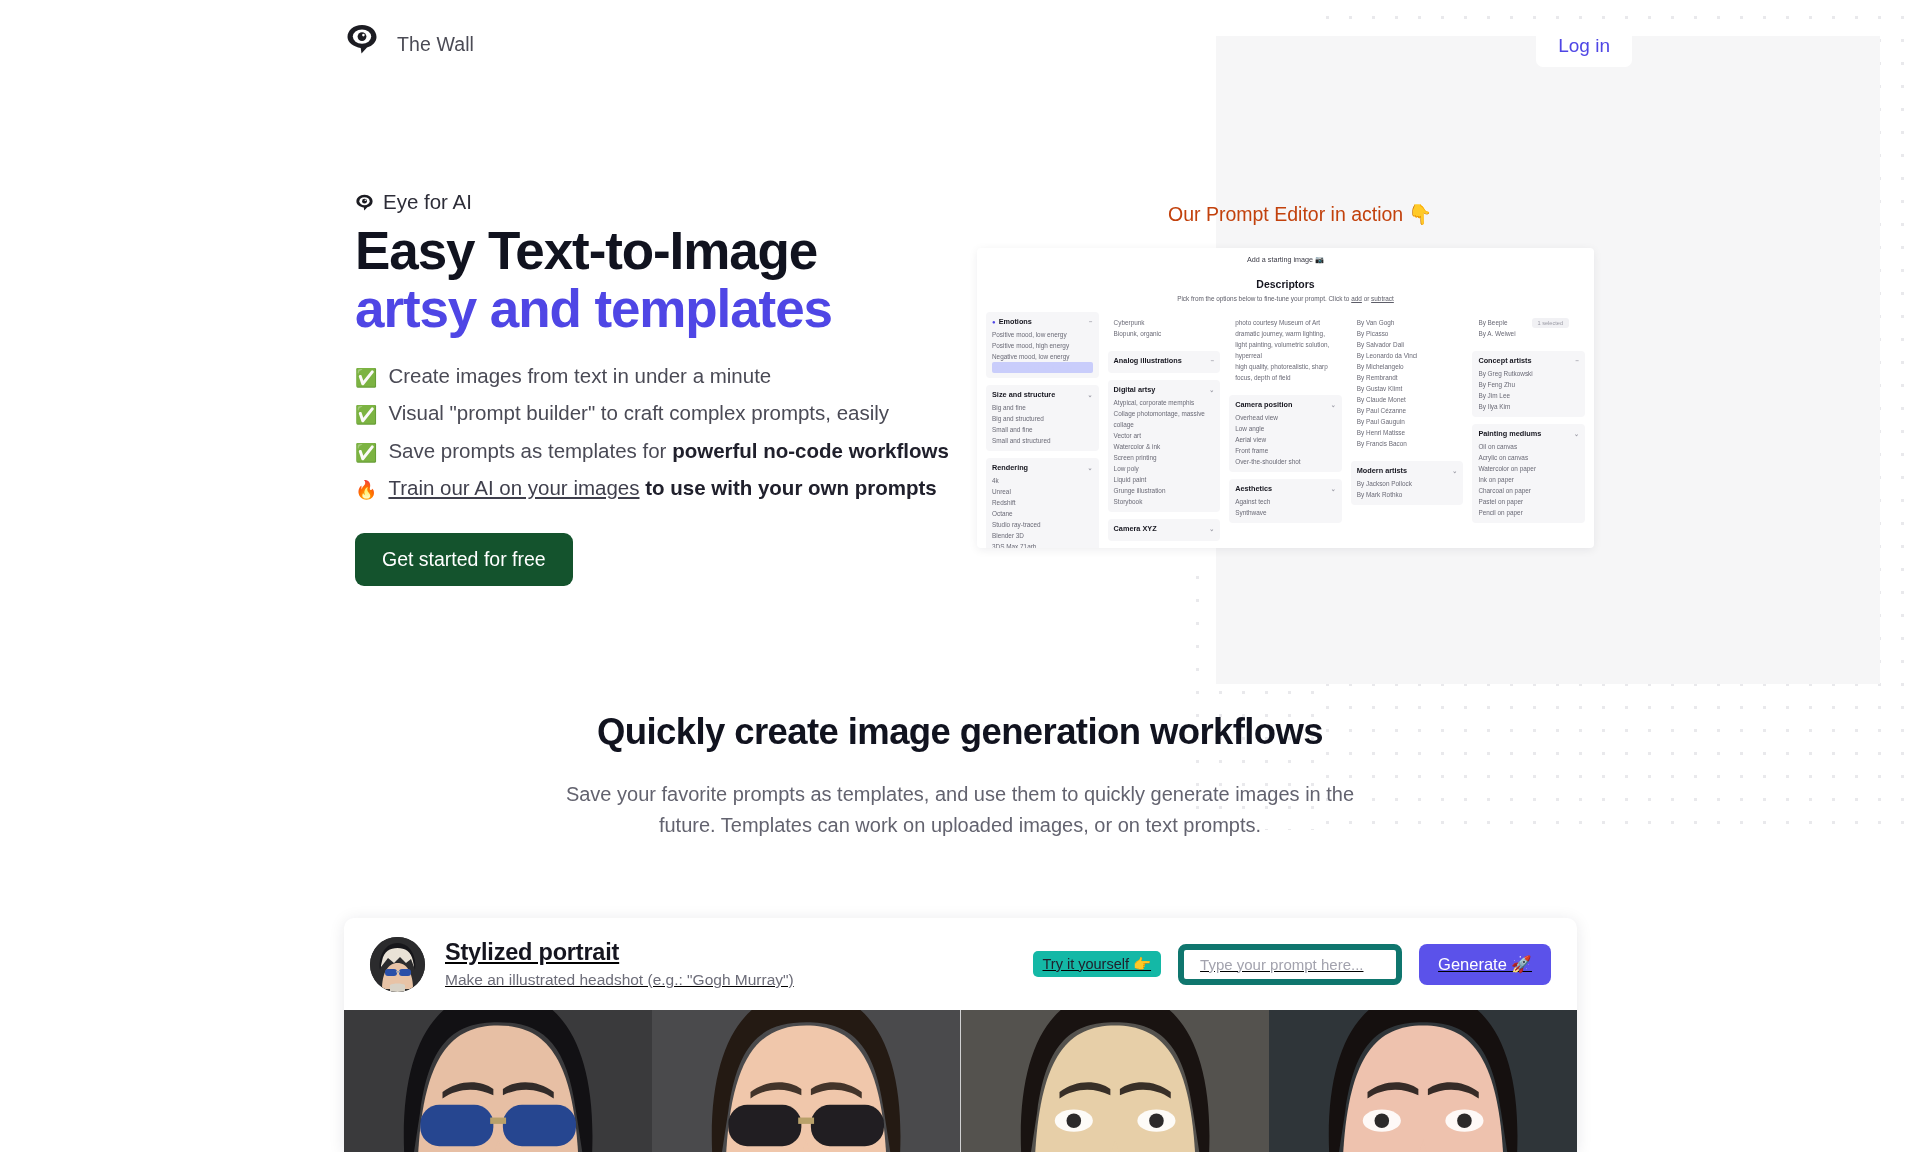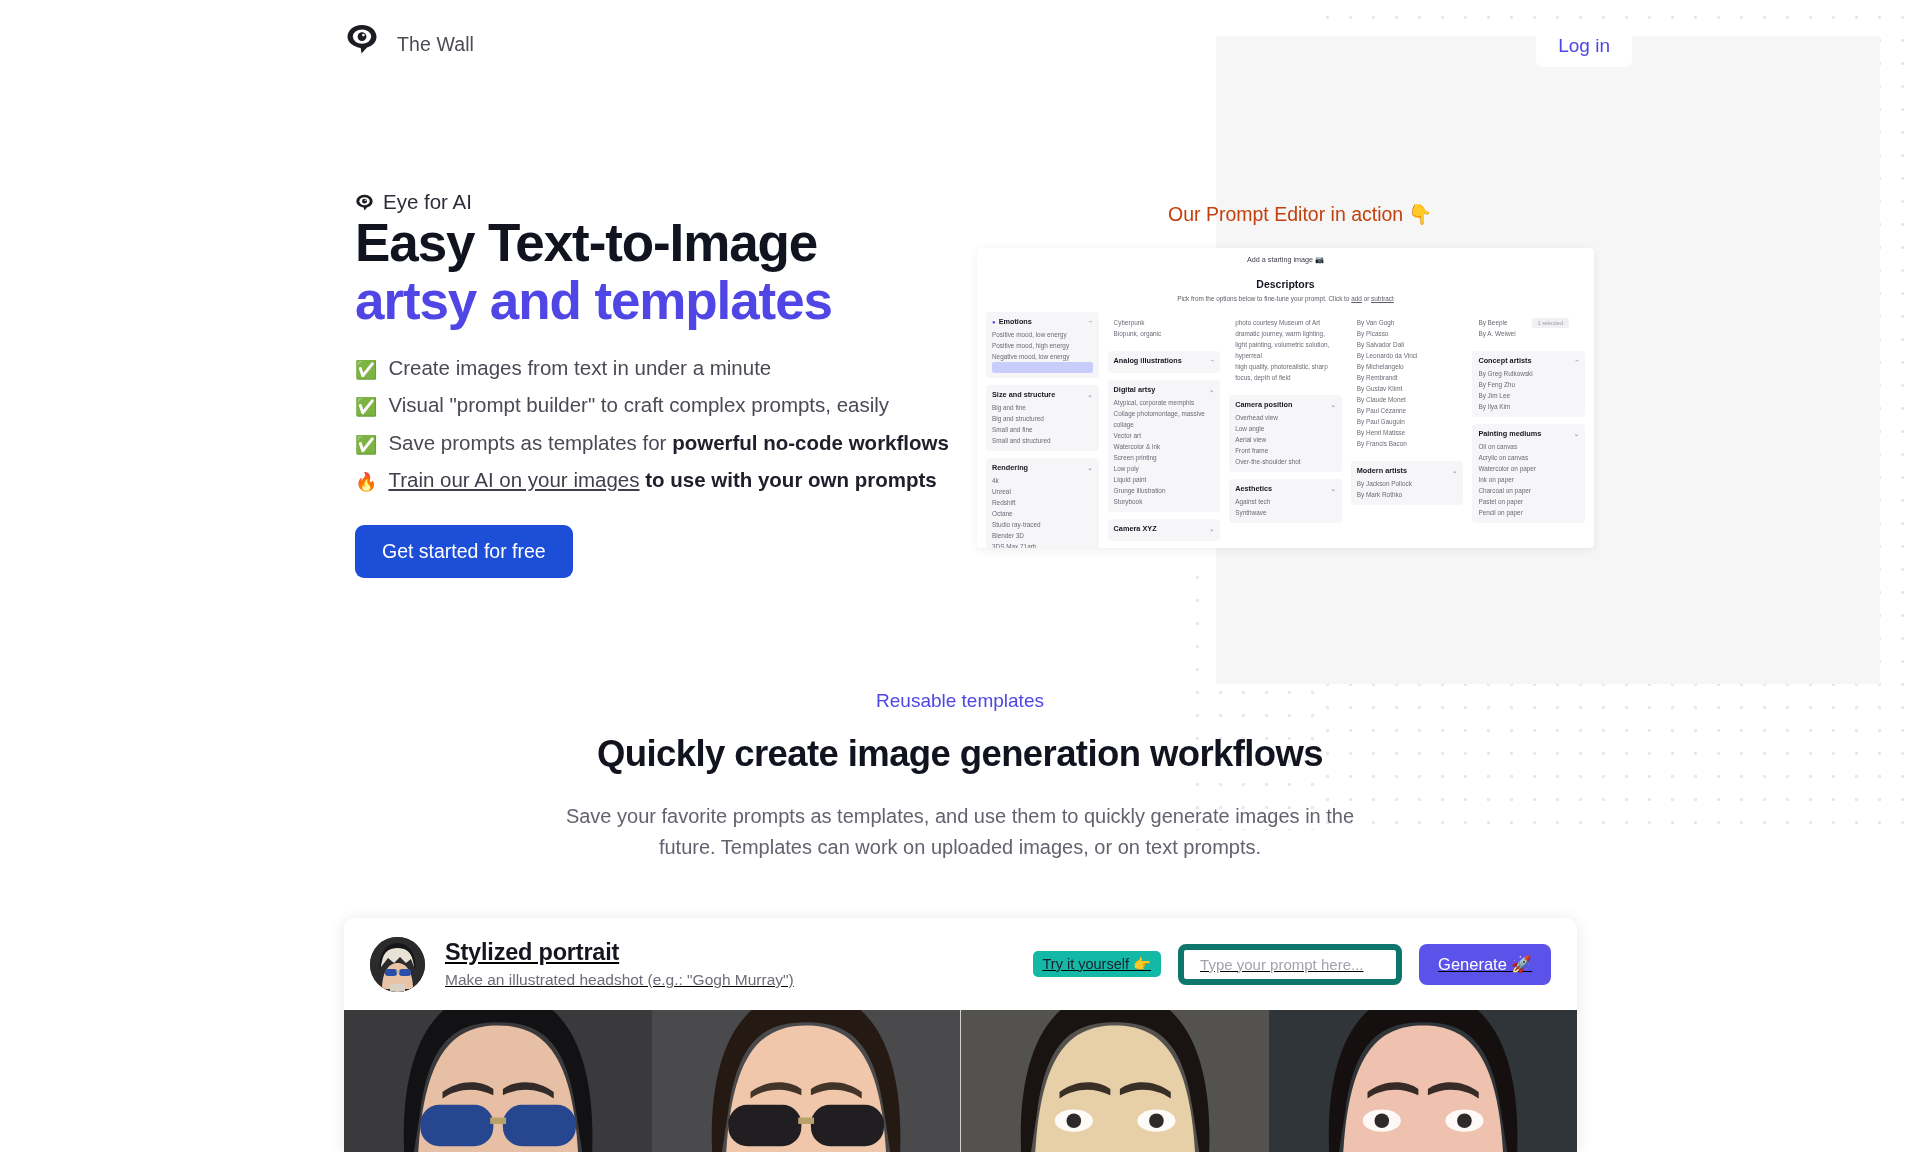--- a/index.html
+++ b/index.html
@@ -40,35 +40,35 @@
   #brand .brand-text { font-size: 19.5px; color: #4b4b55; letter-spacing: .1px; }
   #login-btn {
     position: absolute; right: 288px; top: 24px;
     background: #ffffff; border: none; border-radius: 7px;
     color: #4f46e5; font-size: 19px; font-family: "Liberation Sans", sans-serif;
     padding: 12px 22px; cursor: pointer; line-height: 1;
   }
 
   
   #hero-left { position: absolute; left: 355px; top: 190px; width: 620px; z-index: 20; }
-  #eyebrow { display: flex; align-items: center; gap: 9px; margin-bottom: 0; }
+  #eyebrow { display: flex; align-items: center; gap: 9px; margin-bottom: 8px; }
   #eyebrow svg { width: 19px; height: 19px; display: block; }
   #eyebrow .etext { font-size: 20.5px; color: #2d2d38; }
   #hero-h1 { font-size: 53px; line-height: 1.09; font-weight: 700; color: #11131f; letter-spacing: -1.1px; }
   #hero-h1 .accent { color: #4f46e5; display: block; }
 
   #bullets { margin-top: 28px; }
   .bullet { display: flex; align-items: baseline; gap: 11px; font-size: 20.5px; color: #4a4a55; line-height: 1.0; margin-bottom: 17px; }
   .bullet .mk { font-size: 18px; line-height: 1; position: relative; top: 1px; }
   .bullet b { color: #20202c; font-weight: 700; }
   .bullet a { color: #3f3f4c; text-decoration: underline; }
 
   #cta {
     display: inline-block; margin-top: 17px;
-    background: #1d4ed8; color: #ffffff; font-size: 19.5px;
+    background: #14532d; color: #ffffff; font-size: 19.5px;
     border: none; border-radius: 9px; padding: 17px 27px;
     font-family: "Liberation Sans", sans-serif; cursor: pointer; line-height: 1;
   }
 
   
   #editor-caption {
     position: absolute; left: 1168px; top: 203px;
     font-size: 19.5px; color: #c2410c; z-index: 25; white-space: nowrap;
   }
   #editor-card {
@@ -353,21 +353,20 @@
             <div class="ec-item">Ink on paper</div>
             <div class="ec-item">Charcoal on paper</div>
             <div class="ec-item">Pastel on paper</div>
             <div class="ec-item">Pencil on paper</div>
           </div>
         </div>
       </div>
   </div>
 
   <div id="mid">
-    <div id="mid-eyebrow">Reusable templates</div>
     <div id="mid-h2">Quickly create image generation workflows</div>
     <div id="mid-p">Save your favorite prompts as templates, and use them to quickly generate images in the future. Templates can work on uploaded images, or on text prompts.</div>
   </div>
 
   <div id="tpl-card">
     <div id="tpl-head">
       <div id="tpl-avatar">
         <svg viewBox="0 0 55 55" width="55" height="55">
           <rect width="55" height="55" fill="#2b2b2d"></rect>
           <path d="M12 52 C12 36 18 26 27.5 26 C37 26 43 36 43 52 Z" fill="#e8c3a6"></path>

